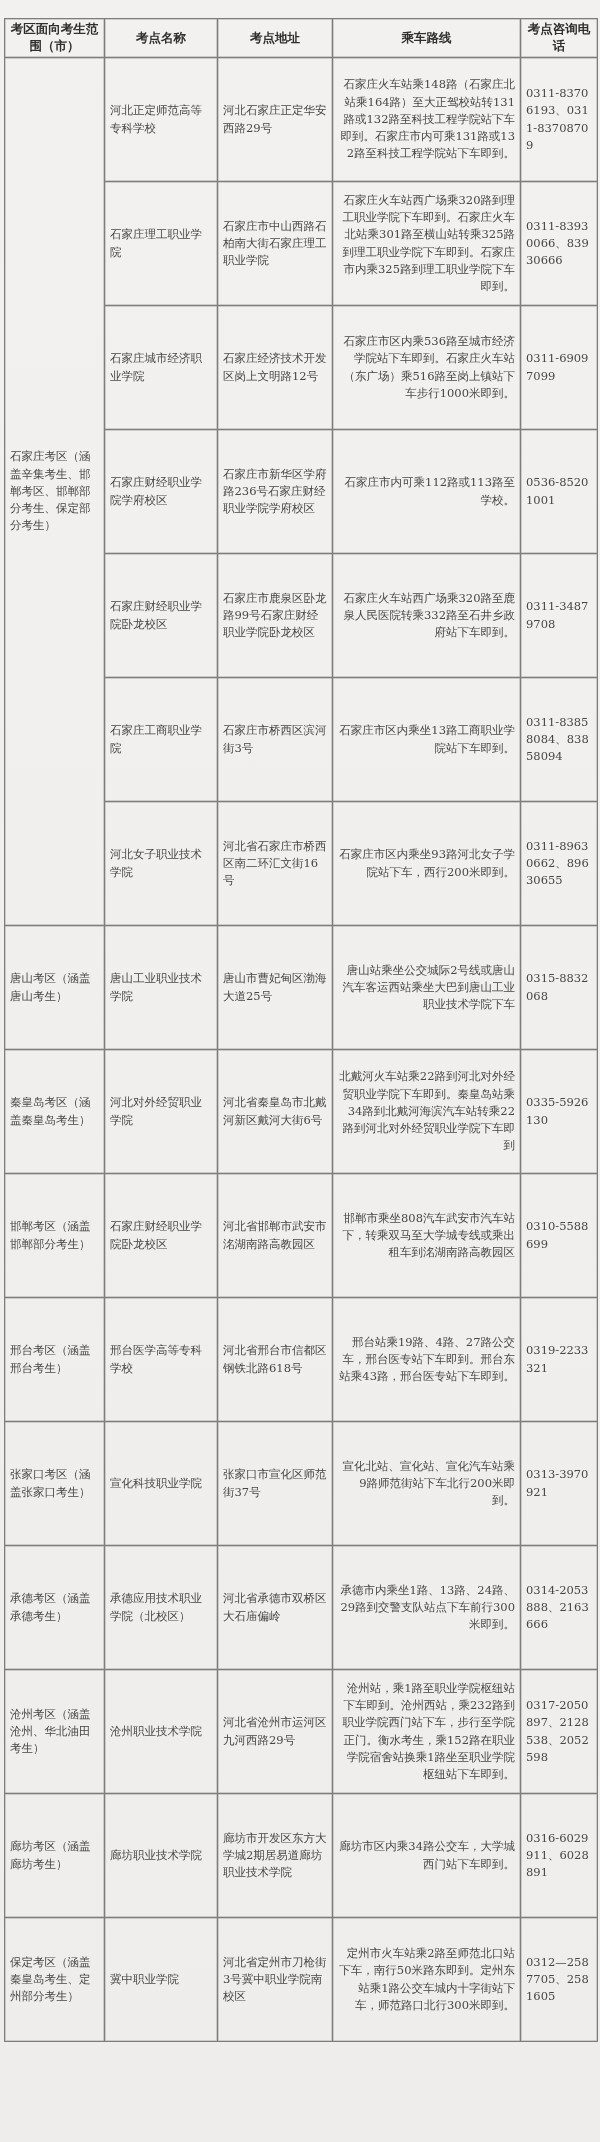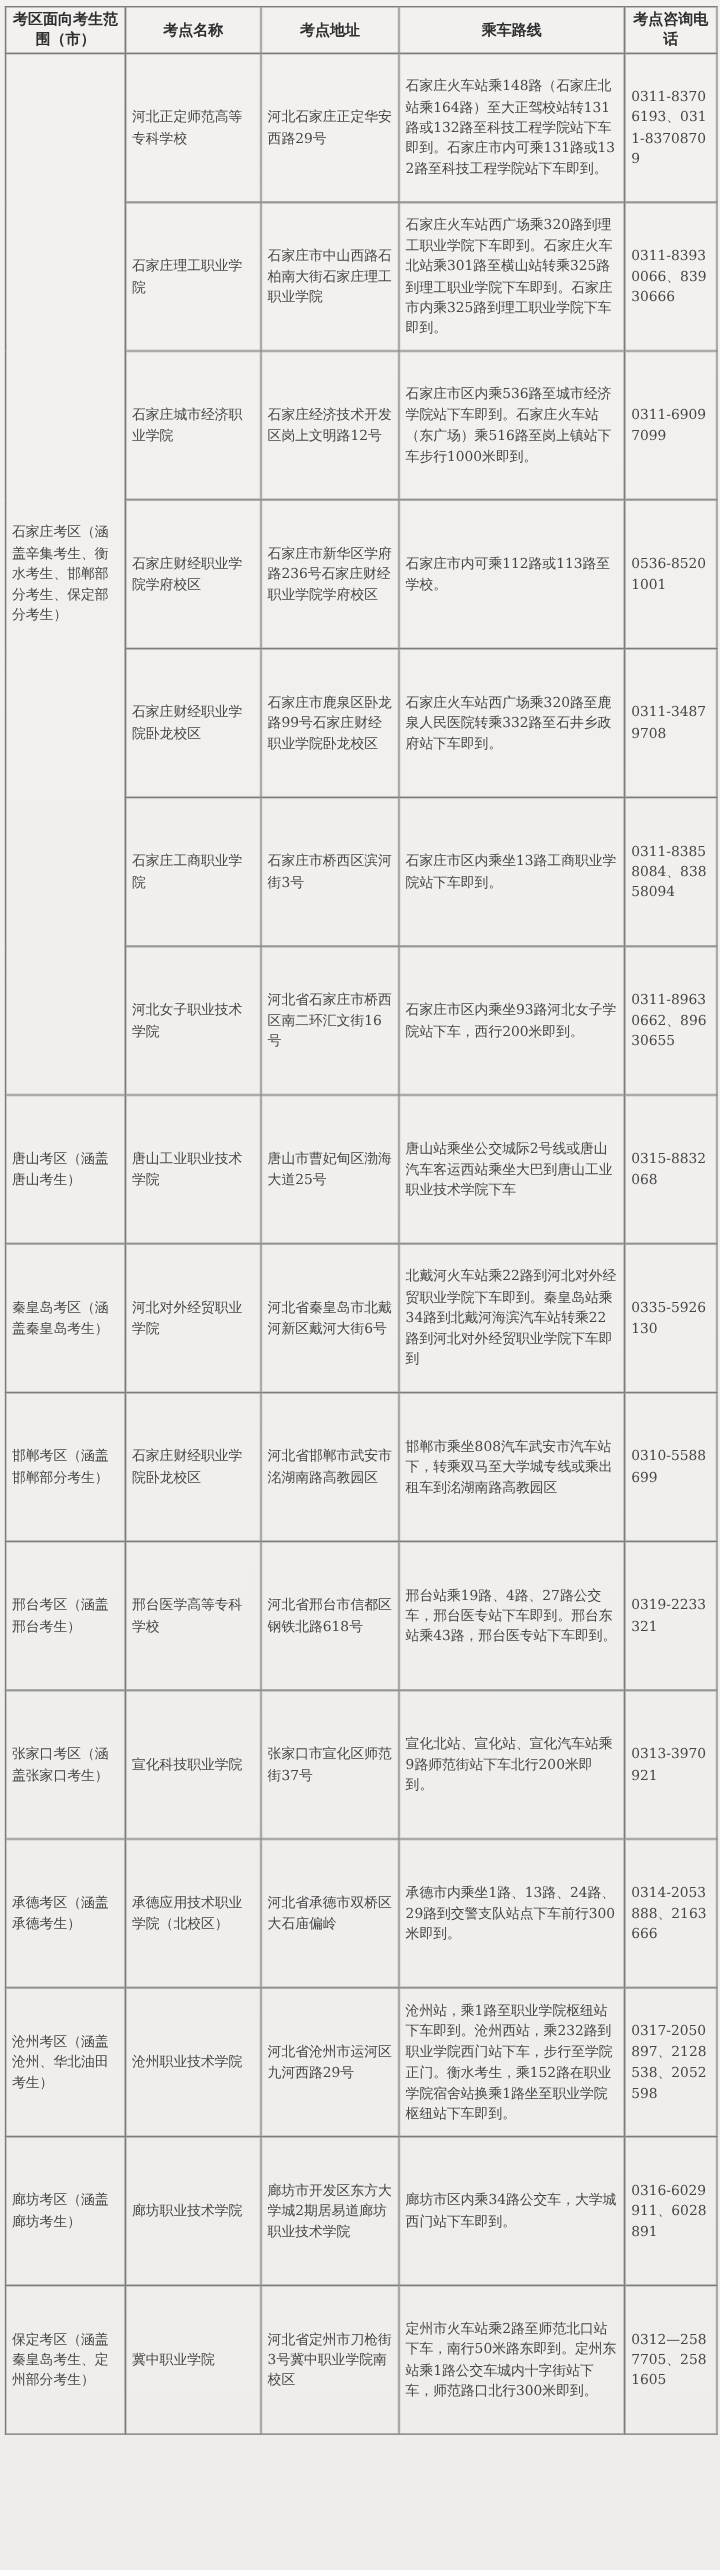--- a/index.html
+++ b/index.html
@@ -14,20 +14,21 @@
     box-sizing:border-box;
     width:600px;height:2142px;
     padding:5px 3px 0 4px;
     background:linear-gradient(180deg,#f2f1ef 0%,#eeedeb 100%);
   }
   table.exam{
     border-collapse:collapse;
     table-layout:fixed;
     width:593px;
     background:transparent;
+    margin-top:13px;
   }
   table.exam col.c1{width:100px;}
   table.exam col.c2{width:113px;}
   table.exam col.c3{width:115px;}
   table.exam col.c4{width:188px;}
   table.exam col.c5{width:77px;}
   table.exam th, table.exam td{
     border:1.5px solid #7d7d7d;
     box-shadow:inset 0 0 0 .5px #a8a8a6;
     padding:4px 5px;
@@ -51,21 +52,21 @@
   tr.site-row{height:124px;}
   td.region{
     text-align:left;
     padding-left:7px;
     font-size:11.5px;
     color:#3c3c3c;
   }
   td.region .region-inner{display:block;text-align:left;}
   td.name{text-align:left;}
   td.addr{text-align:left;}
-  td.route{text-align:left;}
+  td.route{text-align:right;}
   td.phone{text-align:left;padding:4px 3px 4px 5px;}
 </style>
 </head>
 <body>
 
 <div class="sheet">
   <table class="exam">
     <colgroup>
       <col class="c1">
         <col class="c2">
@@ -78,21 +79,21 @@
         <th>考区面向考生范围（市）</th>
         <th>考点名称</th>
         <th>考点地址</th>
         <th>乘车路线</th>
         <th>考点咨询电话</th>
       </tr>
     </thead>
     <tbody id="table-body">
         <tr class="site-row">
           <td class="region" rowspan="7">
-            <span class="region-inner">石家庄考区（涵盖辛集考生、衡水考生、邯郸部分考生、保定部分考生）</span>
+            <span class="region-inner">石家庄考区（涵盖辛集考生、邯郸考区、邯郸部分考生、保定部分考生）</span>
           </td>
           <td class="name">河北正定师范高等专科学校</td>
           <td class="addr">河北石家庄正定华安西路29号</td>
           <td class="route">石家庄火车站乘148路（石家庄北站乘164路）至大正驾校站转131路或132路至科技工程学院站下车即到。石家庄市内可乘131路或132路至科技工程学院站下车即到。</td>
           <td class="phone">0311-83706193、0311-83708709</td>
         </tr>
         <tr class="site-row">
           <td class="name">石家庄理工职业学院</td>
           <td class="addr">石家庄市中山西路石柏南大街石家庄理工职业学院</td>
           <td class="route">石家庄火车站西广场乘320路到理工职业学院下车即到。石家庄火车北站乘301路至横山站转乘325路到理工职业学院下车即到。石家庄市内乘325路到理工职业学院下车即到。</td>

